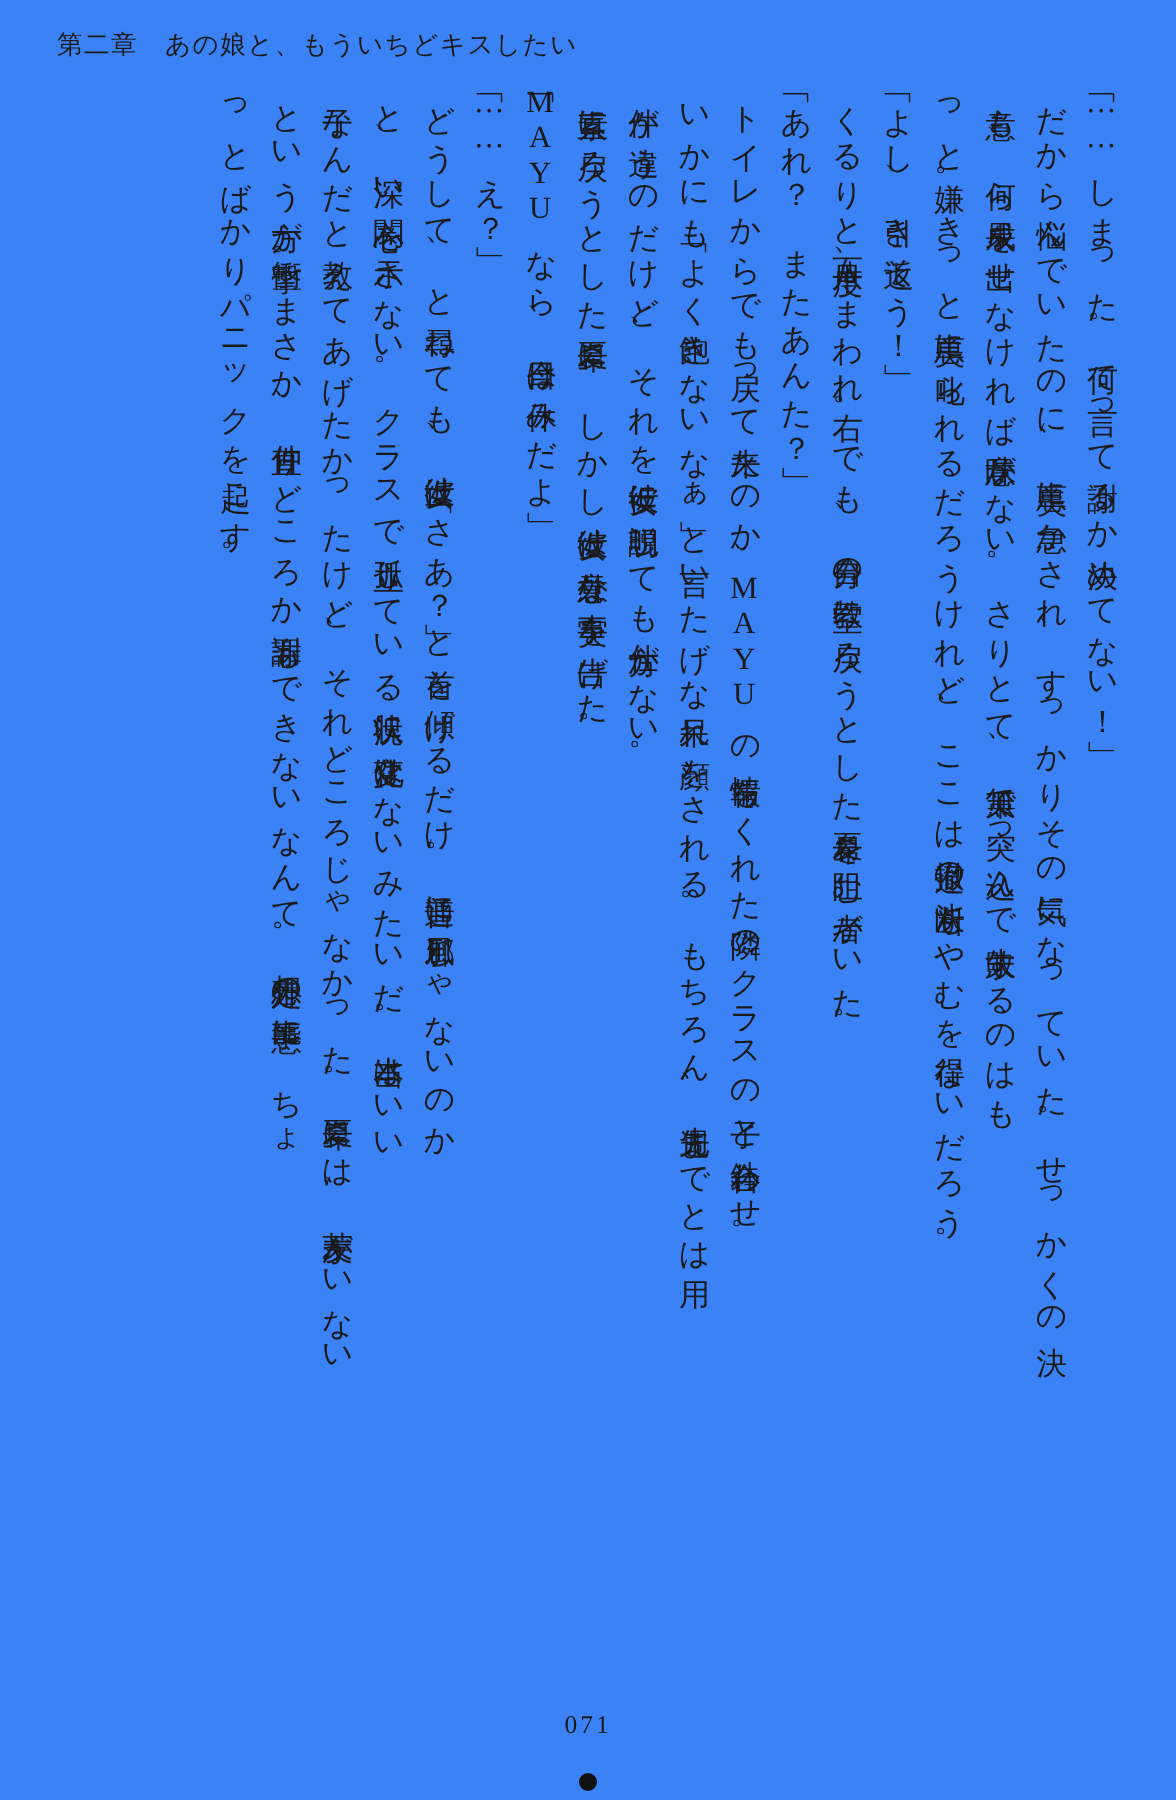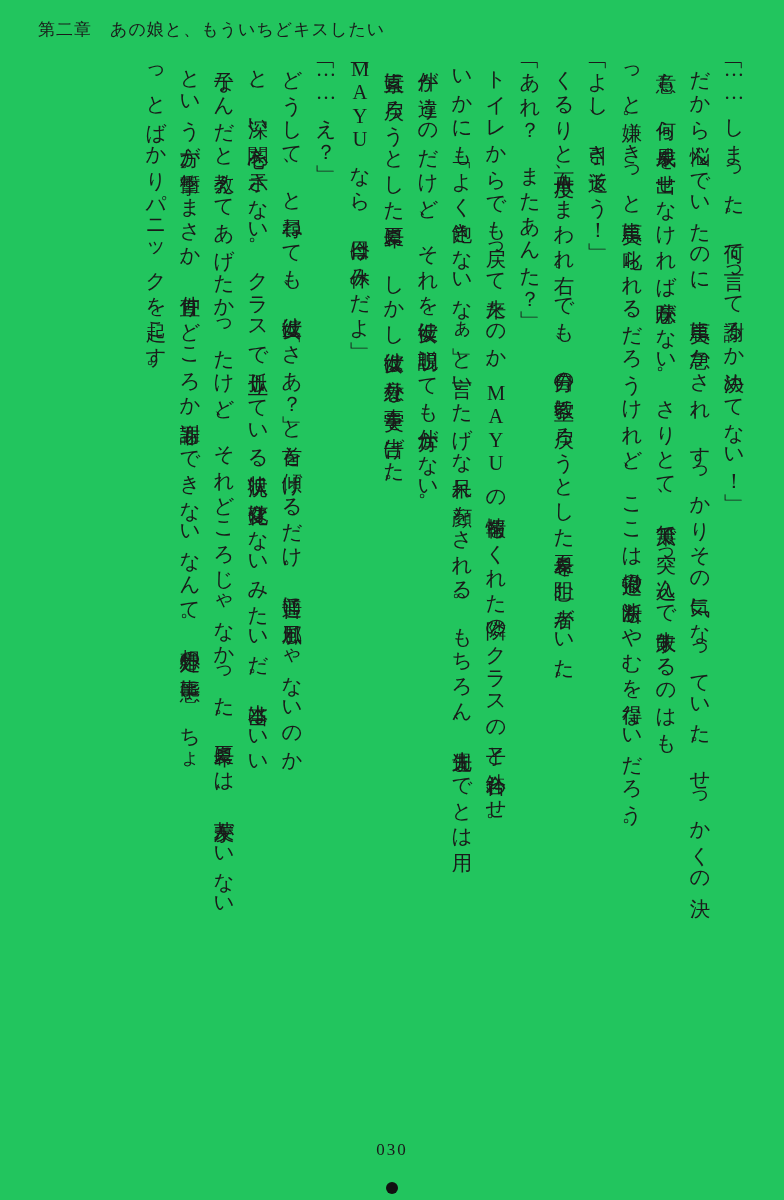--- a/index.html
+++ b/index.html
@@ -12,21 +12,21 @@
     height: 1200px;
     position: relative;
     font-family: "Liberation Serif", "DejaVu Serif", serif;
     color: #1a1a1a;
     overflow: hidden;
   }
 
   .page {
     position: absolute;
     inset: 0;
-    background: #22c55e;
+    background: #3b82f6;
   }
 
   
   .header {
     position: absolute;
     top: 18px;
     left: 38px;
     font-size: 17px;
     letter-spacing: 1px;
     white-space: nowrap;
@@ -112,16 +112,16 @@
     <div class="col">素直に戻ろうとした夏希に、しかし彼女は意外な事実を告げた。</div>
     <div class="col">「MAYUなら、今日は休みだよ」</div>
     <div class="col">「……え？」</div>
     <div class="col">どうして、と尋ねても、彼女は「さあ？」と首を傾げるだけ。普通に風邪じゃないのか</div>
     <div class="col">と、深い関心を示さない。クラスで孤立している状況に変化はないみたいだ。本当はいい</div>
     <div class="col">子なんだと教えてあげたかったけど、それどころじゃなかった。夏希には、茉友がいない</div>
     <div class="col">という方が衝撃。まさか、仲直りどころか謝罪もできないなんて。想定外の事態に、ちょ</div>
     <div class="col">っとばかりパニックを起こす。</div>
   </div>
 
-  <div class="folio">030</div>
+  <div class="folio">071</div>
   <div class="bottom-mark"></div>
 
 </div>
 
 </body></html>

